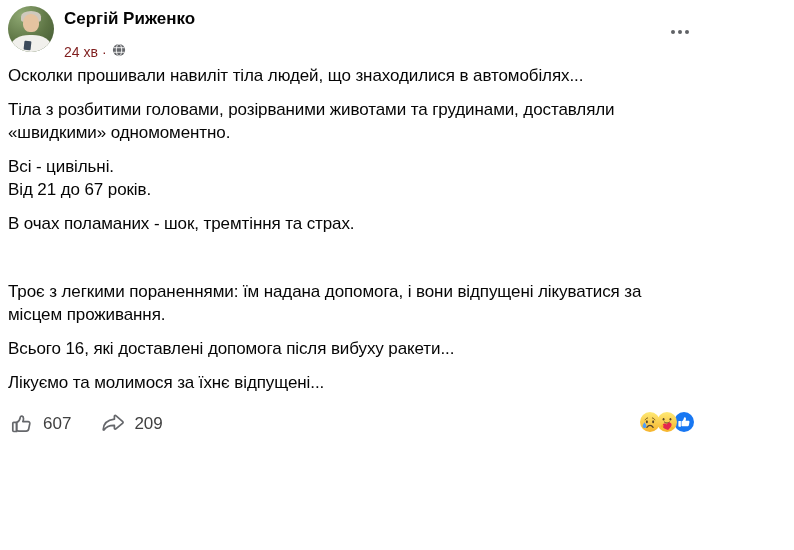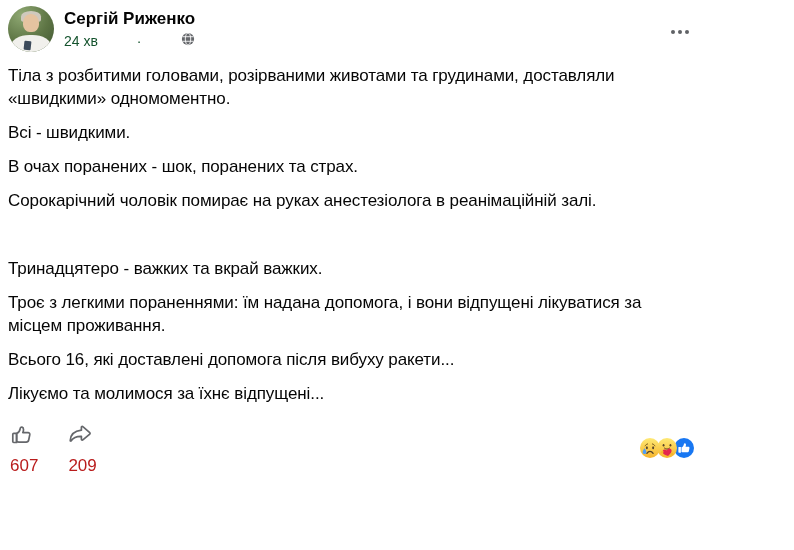--- a/index.html
+++ b/index.html
@@ -23,42 +23,42 @@
     border-radius: 50% 50% 20% 20%; background: #cfc9bd; }
   .av-head { position: absolute; top: 8px; left: 15px; width: 16px; height: 18px;
     border-radius: 48% 48% 42% 42%; background: #e5c3a0; }
   .av-body { position: absolute; bottom: -7px; left: 3px; width: 40px; height: 24px;
     border-radius: 46% 46% 0 0; background: #f1f0ec; }
   .av-pocket { position: absolute; bottom: 2px; left: 16px; width: 7px; height: 9px;
     background: #3c4a5a; border-radius: 1px; transform: rotate(6deg); }
 
   .hd-text { display: flex; flex-direction: column; padding-top: 3px; }
   .author { font-size: 17px; font-weight: 700; color: #050505; line-height: 20px; cursor: pointer; }
-  .meta { display: flex; align-items: center; gap: 4px; margin-top: 3px;
-    font-size: 14px; color: #14532d; line-height: 16px; justify-content: space-between; }
+  .meta { display: flex; align-items: center; gap: 4px; margin-top: 14px;
+    font-size: 14px; color: #7f1d1d; line-height: 16px; }
   .meta .time { cursor: pointer; }
   .globe { display: inline-block; margin-left: 1px; }
 
   .more-btn { position: absolute; top: 22px; right: 12px; width: 28px; height: 20px;
     display: flex; align-items: center; justify-content: center; gap: 3px; cursor: pointer;
     border: none; background: transparent; padding: 0; }
   .more-btn i { width: 4px; height: 4px; border-radius: 50%; background: #606266; display: block; }
 
   
   .content { padding-top: 6px; font-size: 17px; line-height: 23px;
     letter-spacing: -0.1px; color: #050505; }
   .content p { margin: 0 0 11px 0; }
 
   
   .footer { display: flex; align-items: center; justify-content: space-between;
     padding: 7px 4px 0 2px; }
   .stats-left { display: flex; align-items: center; gap: 30px; }
-  .stat { display: flex; gap: 9px; color: #b91c1c;
+  .stat { display: flex; align-items: center; gap: 9px; color: #404040;
     font-size: 17px; background: transparent; border: none; padding: 0; cursor: pointer;
-    font-family: inherit; flex-direction: column; }
+    font-family: inherit; }
   .stat svg { display: block; }
 
   .reactions { display: flex; align-items: center; cursor: pointer; }
   .reactions .rx { display: block; margin-left: -3px; border-radius: 50%; }
   .rx-sad  { z-index: 1; position: relative; }
   .rx-care { z-index: 3; position: relative; }
   .rx-like { z-index: 2; position: relative; }
 </style>
 </head>
 <body>
@@ -87,29 +87,28 @@
       </div>
     </div>
     <button class="more-btn" aria-label="more">
       <i></i>
       <i></i>
       <i></i>
     </button>
   </div>
 
   <div class="content">
+    <p><span>Осколки прошивали навиліт тіла людей, що знаходилися в автомобілях...</span></p>
     <p><span>Тіла з розбитими головами, розірваними животами та грудинами, доставляли «швидкими» одномоментно.</span><br>
        </p>
-    <p><span>Всі - швидкими.</span><br>
-       </p>
-    <p><span>В очах поранених - шок, поранених та страх.</span></p>
-    <p><span>Сорокарічний чоловік помирає на руках анестезіолога в реанімаційній залі.</span></p>
+    <p><span>Всі - цивільні.</span><br>
+       <span>Від 21 до 67 років.</span></p>
+    <p><span>В очах поламаних - шок, тремтіння та страх.</span></p>
     <p><br>
        </p>
-    <p><span>Тринадцятеро - важких та вкрай важких.</span></p>
     <p><span>Троє з легкими пораненнями: їм надана допомога, і вони відпущені лікуватися за місцем проживання.</span></p>
     <p><span>Всього 16, які доставлені допомога після вибуху ракети...</span></p>
     <p><span>Лікуємо та молимося за їхнє відпущені...</span></p>
   </div>
 
   <div class="footer">
     <div class="stats-left">
       <button class="stat">
         <span>
           <svg width="24" height="24" viewBox="0 0 24 24">

